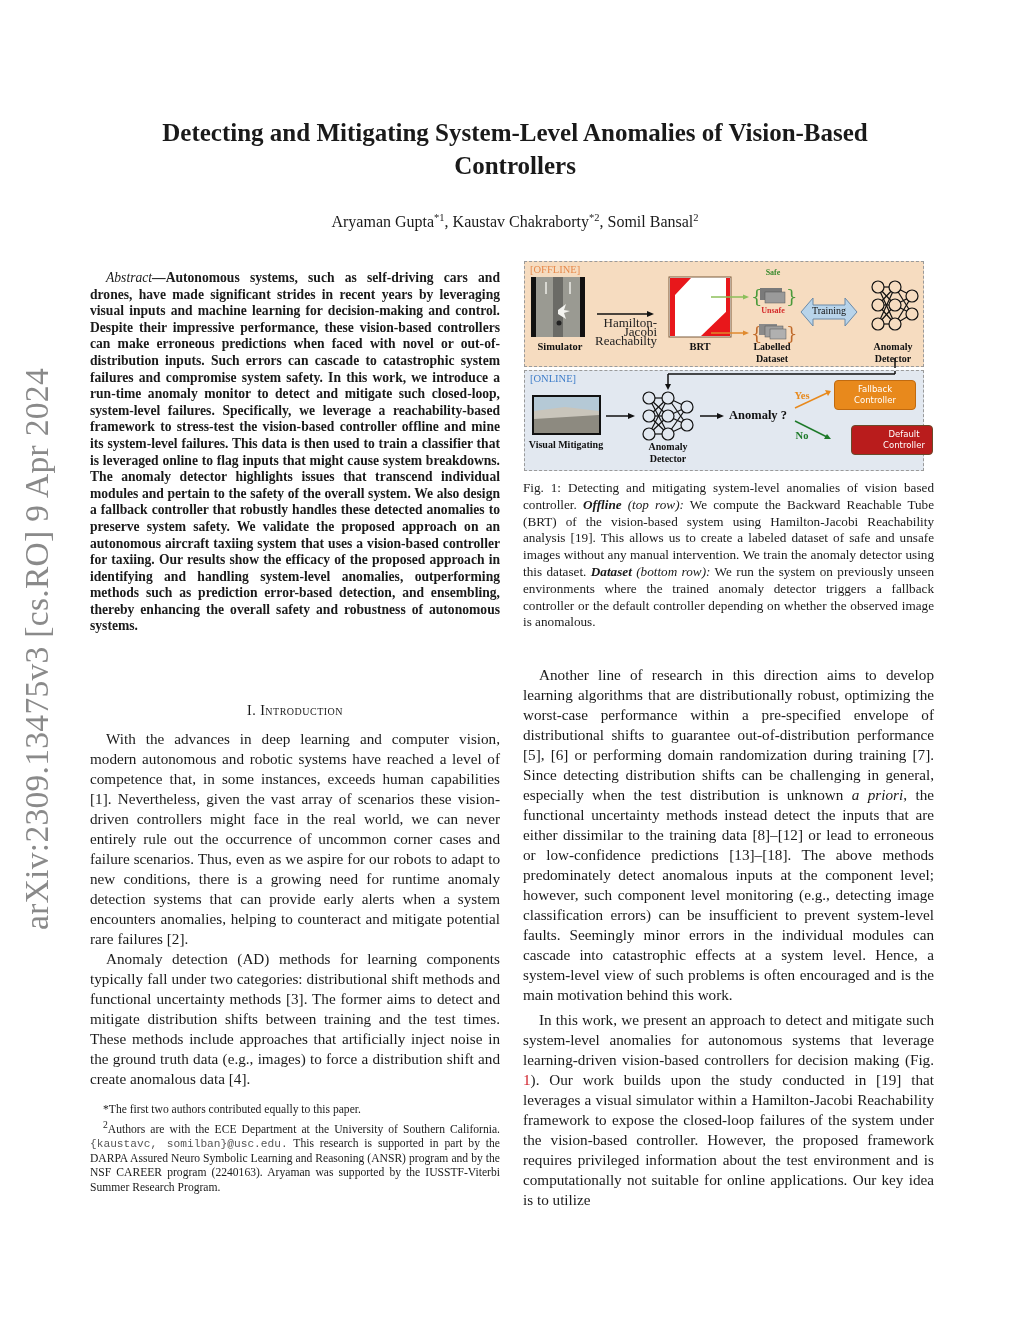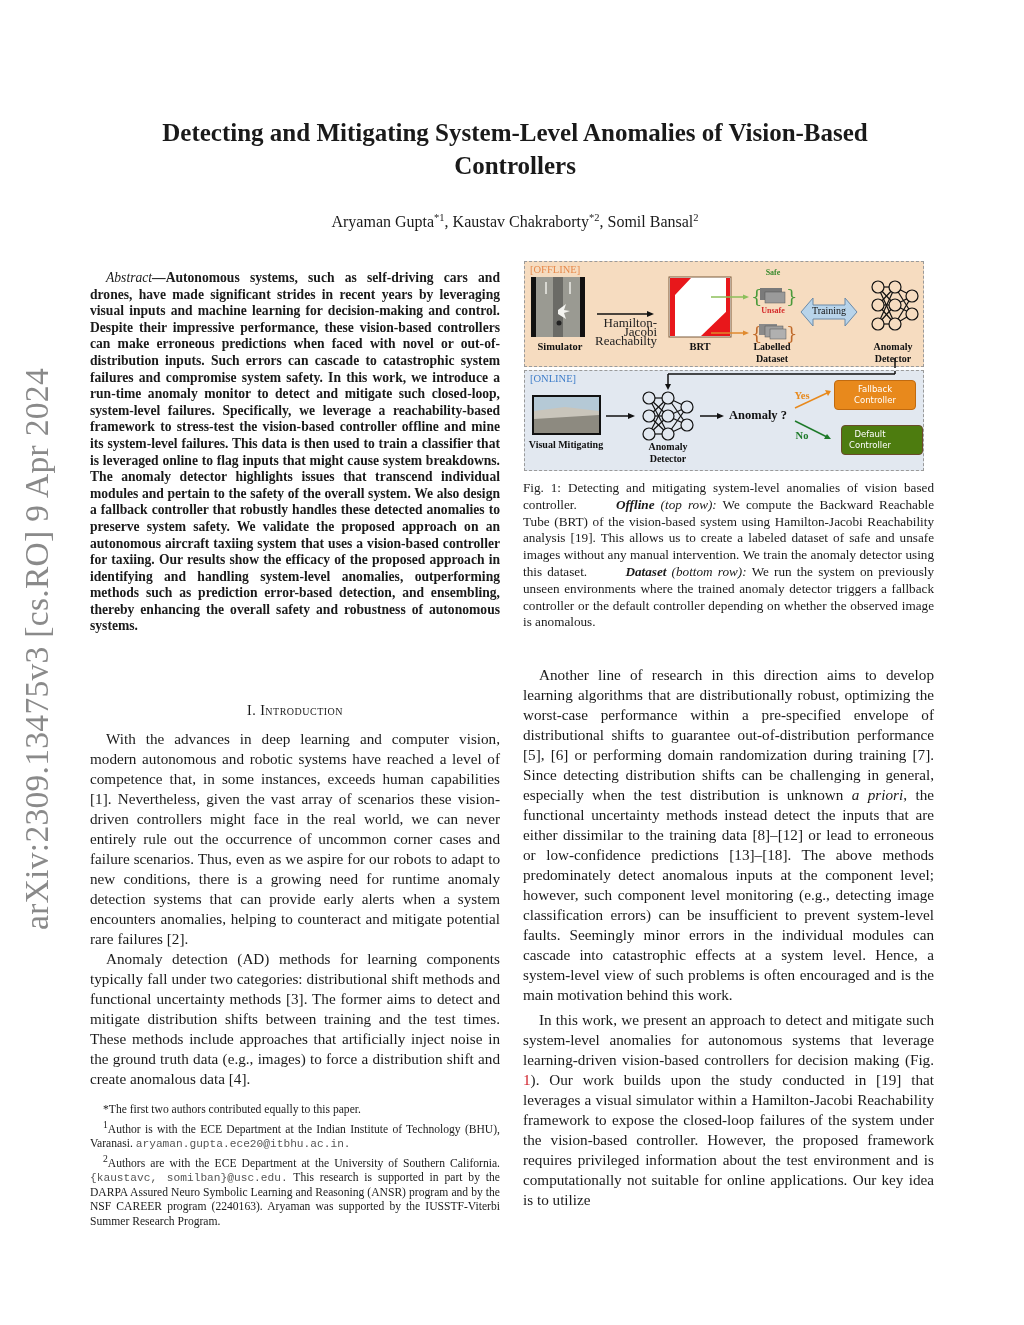--- a/index.html
+++ b/index.html
@@ -44,21 +44,21 @@
   .panel { position: absolute; left: 0; width: 400px; border: 1.5px dashed #9a9a9a; box-sizing: border-box; }
   .panel-offline { top: 0; height: 106px; background: #f6dcc0; padding-left: 36px; }
   .panel-online { top: 109px; height: 101px; background: #e2e8f0; }
   .panel-label { position: absolute; left: 5px; top: 2px; font-size: 10.5px; }
   .offline-label { color: #e7894a; }
   .online-label { color: #3d7cc9; }
   .fig-cap { position: absolute; font-weight: bold; font-size: 10.5px; text-align: center; line-height: 12px; color: #111; }
   .fig-small { position: absolute; font-size: 13px; text-align: right; line-height: 9px; color: #222; }
 
   .caption { top: 480px; font-size: 13.2px; line-height: 16.8px; }
-  .caption .bi { font-weight: bold; font-style: italic; margin-left: 33px; }
+  .caption .bi { font-weight: bold; font-style: italic; }
   .caption .it { font-style: italic; }
 
   .right-body-1 { top: 665px; }
   .right-body-2 { top: 1010px; }
   .ref-link { color: #d0202a; }
 </style>
 </head>
 <body>
 
 <div class="arxiv-stamp">arXiv:2309.13475v3  [cs.RO]  9 Apr 2024</div>
@@ -79,21 +79,20 @@
   <span class="sc">Introduction</span>
 </div>
 
 <div class="col col-left intro">
   <p>With the advances in deep learning and computer vision, modern autonomous and robotic systems have reached a level of competence that, in some instances, exceeds human capabilities [1]. Nevertheless, given the vast array of scenarios these vision-driven controllers might face in the real world, we can never entirely rule out the occurrence of uncommon corner cases and failure scenarios. Thus, even as we aspire for our robots to adapt to new conditions, there is a growing need for runtime anomaly detection systems that can provide early alerts when a system encounters anomalies, helping to counteract and mitigate potential rare failures [2].</p>
   <p>Anomaly detection (AD) methods for learning components typically fall under two categories: distributional shift methods and functional uncertainty methods [3]. The former aims to detect and mitigate distribution shifts between training and the test times. These methods include approaches that artificially inject noise in the ground truth data (e.g., images) to force a distribution shift and create anomalous data [4].</p>
 </div>
 
 <div class="footnotes">
   <p>*The first two authors contributed equally to this paper.</p>
-  <p><sup>1</sup><span>Author is with the ECE Department at the Indian Institute of Technology (BHU), Varanasi.</span> <span class="mono">aryaman.gupta.ece20@itbhu.ac.in.</span></p>
   <p><sup>2</sup><span>Authors are with the ECE Department at the University of Southern California.</span> <span class="mono">{kaustavc, somilban}@usc.edu.</span> <span>This research is supported in part by the DARPA Assured Neuro Symbolic Learning and Reasoning (ANSR) program and by the NSF CAREER program (2240163). Aryaman was supported by the IUSSTF-Viterbi Summer Research Program.</span></p>
 </div>
 
 <div class="figure">
 
   <div class="panel panel-offline">
     <div class="panel-label offline-label">[OFFLINE]</div>
 
     <svg style="position:absolute;left:0;top:0" width="400" height="106">
 
@@ -231,21 +230,21 @@
     </svg>
 
     <div class="fig-cap" style="left:2px;top:68px;width:78px;font-size:10px">Visual Mitigating</div>
     <div class="fig-cap" style="left:108px;top:70px;width:70px;font-size:10px">Anomaly Detector</div>
     <div class="fig-cap" style="left:198px;top:38px;width:70px;font-size:12.5px">Anomaly ?</div>
     <div class="fig-cap" style="left:265px;top:19px;width:24px;color:#e8891c">Yes</div>
     <div class="fig-cap" style="left:265px;top:59px;width:24px;color:#1e7a2a">No</div>
     <div style="position:absolute;left:309px;top:9px;width:82px;height:30px;background:#e8891c;border-radius:4px;border:1px solid #c06a10;box-sizing:border-box;display:flex;align-items:center;justify-content:center;">
       <span style="font-family:'DejaVu Sans','Liberation Sans',sans-serif;color:#fff;font-size:8.5px;text-align:center;width:56px;line-height:11px;">Fallback Controller</span>
     </div>
-    <div style="position:absolute;left:316px;top:54px;width:82px;height:30px;background:#4d7c0f;border-radius:4px;border:1px solid #6a4a2a;box-sizing:border-box;display:flex;align-items:center;justify-content:flex-start;">
+    <div style="position:absolute;left:326px;top:54px;width:82px;height:30px;background:#b91c1c;border-radius:4px;border:1px solid #6a4a2a;box-sizing:border-box;display:flex;align-items:center;justify-content:flex-end;">
       <span style="font-family:'DejaVu Sans','Liberation Sans',sans-serif;color:#fff;font-size:8.5px;text-align:center;width:56px;line-height:11px;">Default Controller</span>
     </div>
   </div>
 </div>
 
 <div class="col col-right caption">
   <span>Fig. 1:</span>
   <span>Detecting and mitigating system-level anomalies of vision based controller.</span>
   <span class="bi">Offline</span>
   <span class="it">(top row):</span>

